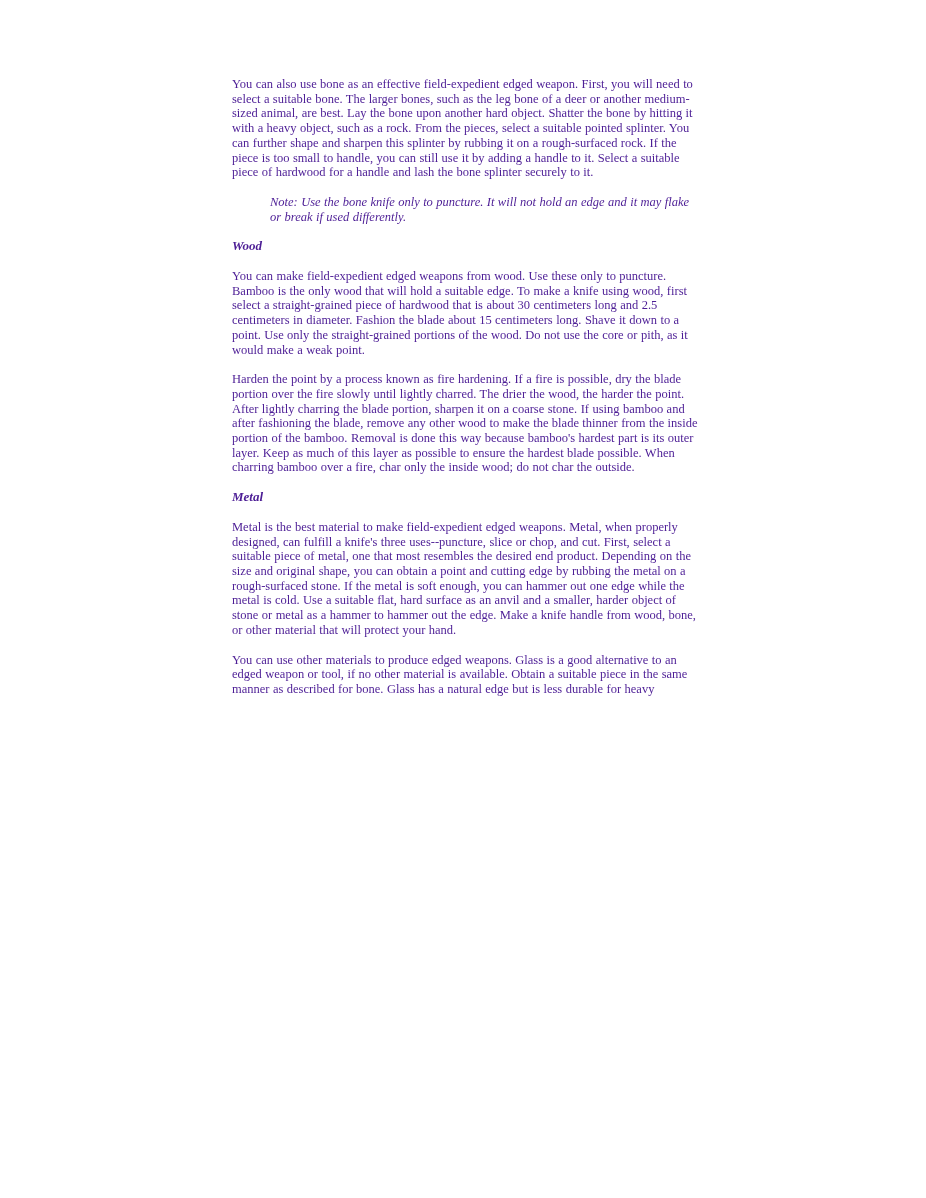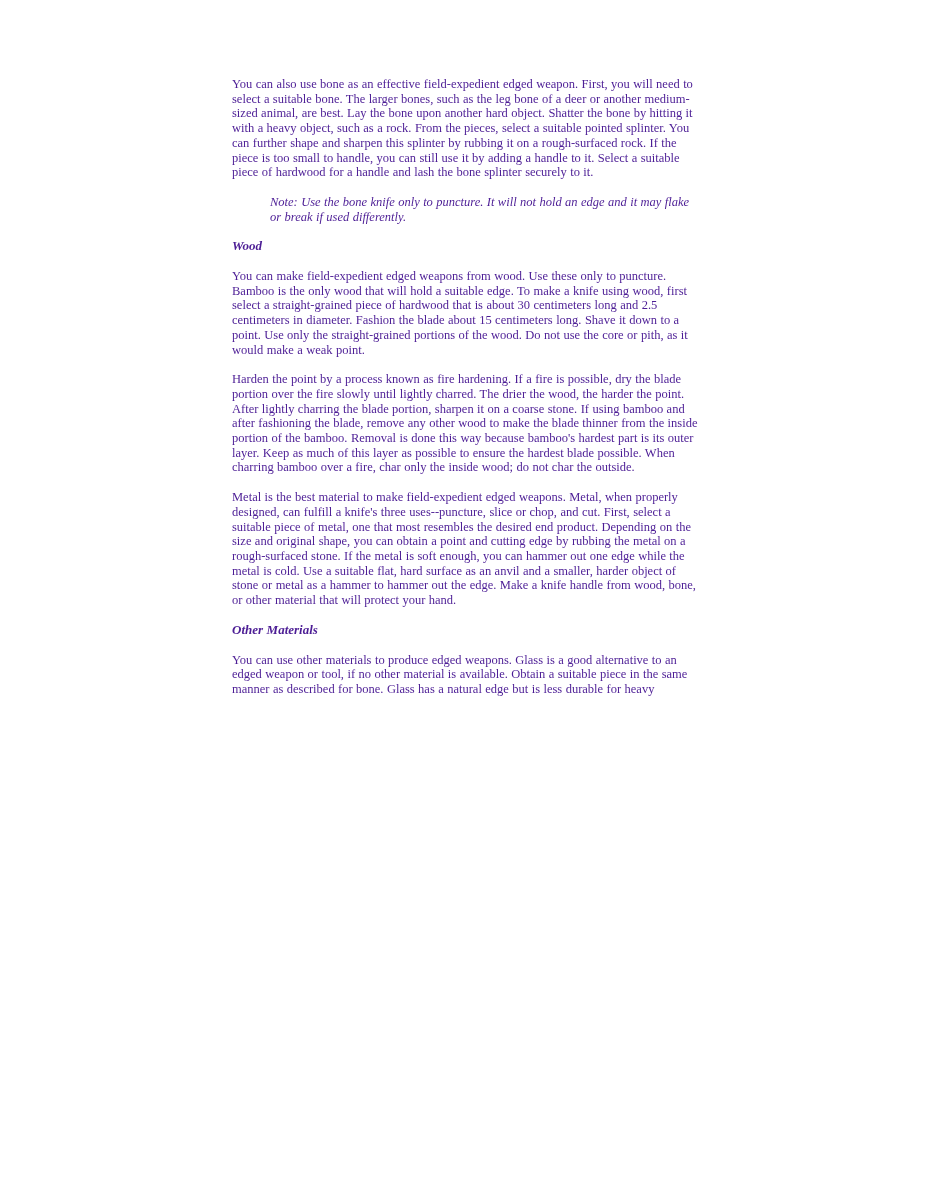--- a/index.html
+++ b/index.html
@@ -57,21 +57,21 @@
     <p class="body-para">You can also use bone as an effective field-expedient edged weapon. First, you will need to select a suitable bone. The larger bones, such as the leg bone of a deer or another medium-sized animal, are best. Lay the bone upon another hard object. Shatter the bone by hitting it with a heavy object, such as a rock. From the pieces, select a suitable pointed splinter. You can further shape and sharpen this splinter by rubbing it on a rough-surfaced rock. If the piece is too small to handle, you can still use it by adding a handle to it. Select a suitable piece of hardwood for a handle and lash the bone splinter securely to it.</p>
 
     <p class="note-block">Note: Use the bone knife only to puncture. It will not hold an edge and it may flake or break if used differently.</p>
 
     <h3 class="section-heading">Wood</h3>
 
     <p class="body-para">You can make field-expedient edged weapons from wood. Use these only to puncture. Bamboo is the only wood that will hold a suitable edge. To make a knife using wood, first select a straight-grained piece of hardwood that is about 30 centimeters long and 2.5 centimeters in diameter. Fashion the blade about 15 centimeters long. Shave it down to a point. Use only the straight-grained portions of the wood. Do not use the core or pith, as it would make a weak point.</p>
 
     <p class="body-para">Harden the point by a process known as fire hardening. If a fire is possible, dry the blade portion over the fire slowly until lightly charred. The drier the wood, the harder the point. After lightly charring the blade portion, sharpen it on a coarse stone. If using bamboo and after fashioning the blade, remove any other wood to make the blade thinner from the inside portion of the bamboo. Removal is done this way because bamboo's hardest part is its outer layer. Keep as much of this layer as possible to ensure the hardest blade possible. When charring bamboo over a fire, char only the inside wood; do not char the outside.</p>
 
+    <h3 class="section-heading">Metal</h3>
 
     <p class="body-para">Metal is the best material to make field-expedient edged weapons. Metal, when properly designed, can fulfill a knife's three uses--puncture, slice or chop, and cut. First, select a suitable piece of metal, one that most resembles the desired end product. Depending on the size and original shape, you can obtain a point and cutting edge by rubbing the metal on a rough-surfaced stone. If the metal is soft enough, you can hammer out one edge while the metal is cold. Use a suitable flat, hard surface as an anvil and a smaller, harder object of stone or metal as a hammer to hammer out the edge. Make a knife handle from wood, bone, or other material that will protect your hand.</p>
 
-    <h3 class="section-heading">Other Materials</h3>
 
     <p class="body-para">You can use other materials to produce edged weapons. Glass is a good alternative to an edged weapon or tool, if no other material is available. Obtain a suitable piece in the same manner as described for bone. Glass has a natural edge but is less durable for heavy</p>
 
   </div>
 </div>
 
 </body></html>

